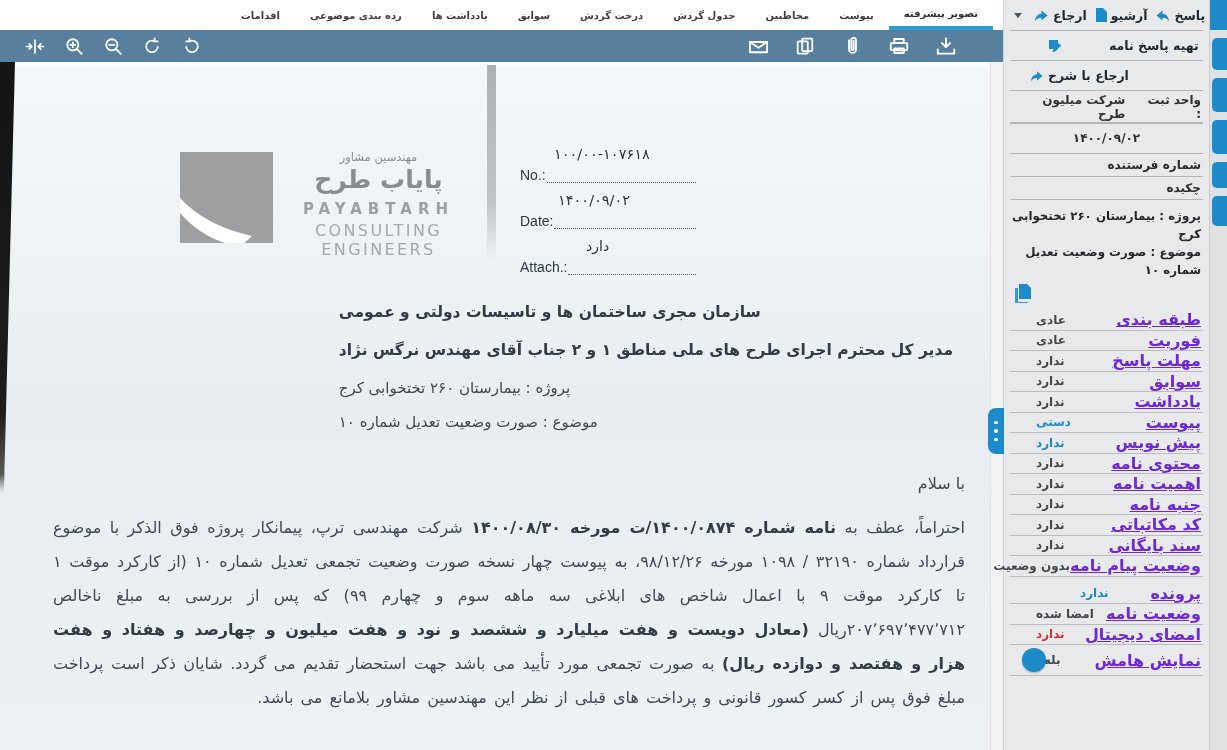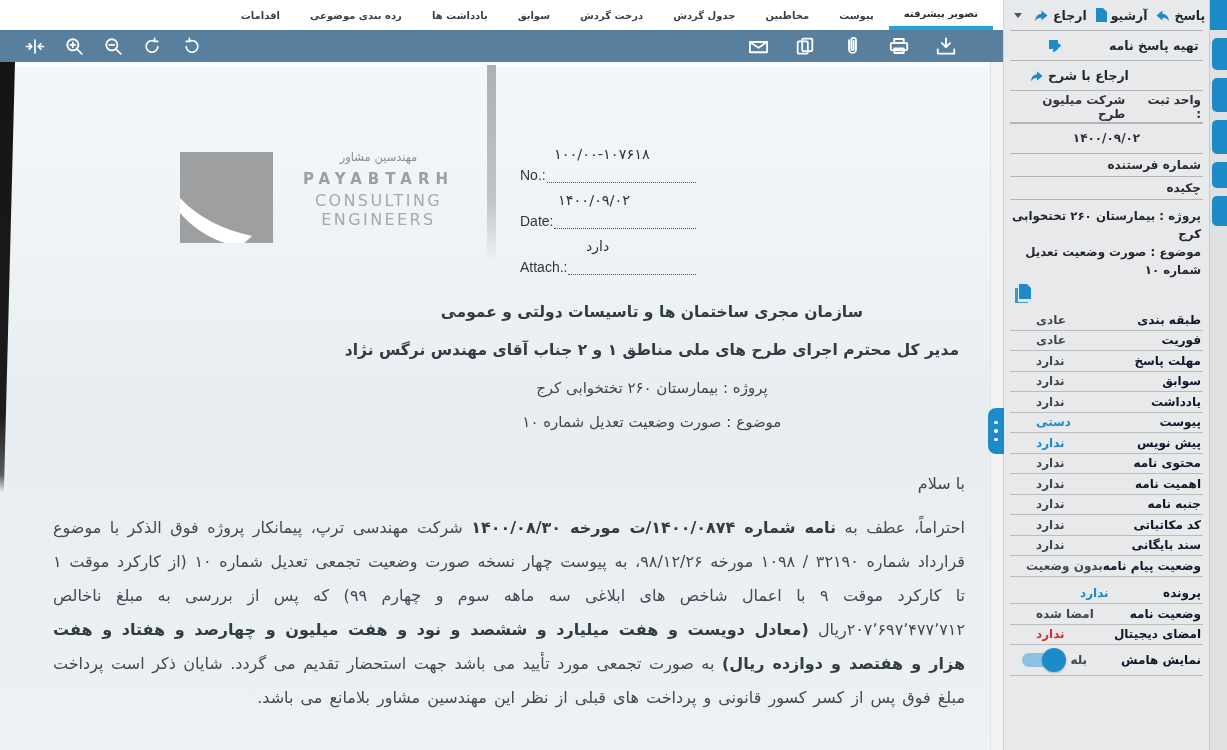--- a/index.html
+++ b/index.html
@@ -55,21 +55,21 @@
   .logo-en-big{ direction:ltr; font-size:15px; font-weight:700; letter-spacing:6px; color:#9aa0a3; margin-top:6px; }
   .logo-en-small{ direction:ltr; font-size:16px; letter-spacing:2.4px; color:#a3a8ab; margin-top:3px; }
   .ref-block{ position:absolute; left:520px; top:84px; width:176px; font-size:14px; color:#2e3640; }
   .ref-row{ display:flex; align-items:flex-end; margin-top:4px; }
   .ref-label{ white-space:nowrap; font-family:"Liberation Sans","DejaVu Sans",sans-serif; }
   .ref-dots{ flex:1; border-bottom:1.6px dotted #4a525c; height:13px; margin-left:1px; }
   .hw{ direction:ltr; font-size:14.5px; color:#2c333d; letter-spacing:1px; height:17px; }
   .hw.no{ padding-left:34px; }
   .hw.date{ padding-left:38px; margin-top:9px; }
   .hw.attach{ padding-left:66px; margin-top:9px; font-size:14px; }
-  .recipient{ position:absolute; right:31px; top:240px; direction:rtl; text-align:center; color:#3f474f; }
+  .recipient{ position:absolute; right:37px; top:240px; direction:rtl; text-align:left; color:#3f474f; }
   .rline{ font-size:15px; line-height:20px; margin-bottom:14px; }
   .rline.bold{ font-weight:700; font-size:15.5px; color:#333b44; margin-bottom:18px; }
   .salutation{ position:absolute; right:25px; top:412px; direction:rtl; font-size:16px; color:#3d454e; }
   .body-par{
     position:absolute; right:25px; top:449px; width:912px; direction:rtl;
     text-align:justify; font-size:16px; line-height:34px; color:#414954; word-spacing:2px;
   }
   .body-par .part.bold{ font-weight:700; color:#333b45; }
   
   .vstrip{ position:absolute; left:990px; top:62px; width:13px; height:688px; background:#f2f2f3; border-left:1px solid #e3e3e4; }
@@ -97,21 +97,21 @@
   .f-unit .u-val{ color:#2f3337; }
   .f-center{ text-align:center; height:29px; line-height:29px; font-weight:700; color:#2c3034; }
   .f-label-row{ height:22px; line-height:22px; padding-right:2px; font-weight:700; }
   .abstract{ padding:7px 2px 0; font-weight:700; font-size:11.8px; line-height:18px; color:#23272b; text-align:right; }
   .abs-icon{ width:17px; height:19px; margin:5px auto 7px 4px; }
   .abs-icon svg{ fill:#1d8bc9; }
   .srow{
     display:flex; align-items:center; justify-content:space-between;
     min-height:20.5px; border-bottom:1px solid #babcbf; padding:0 2px 0 26px;
   }
-  .slabel{ font-weight:700; color:#0f172a; font-size:12px; white-space:nowrap; }
+  .slabel{ font-weight:700; color:#6d28d9; font-size:16px; white-space:nowrap;text-decoration:underline; }
   .svalue{ font-weight:700; color:#43484d; font-size:12px; white-space:nowrap; }
   .svalue.blue{ color:#1d8bc9; }
   .svalue.red{ color:#d63031; }
   .svalue.vcenter{ margin-left:44px; }
   .srow.mt{ margin-top:7px; }
   .srow .toggle{ display:none; }
   .srow.has-toggle{ justify-content:flex-start; min-height:31px; padding-left:4px; }
   .srow.has-toggle .svalue{ margin-right:34px; }
   .srow.has-toggle .toggle{
     display:block; position:relative; width:42px; height:14px; background:#8cc2e2;
@@ -221,20 +221,21 @@
     <div class="scan-edge"></div>
     <div class="fold-strip"></div>
 
     <div class="logo-box">
       <svg width="93" height="91" viewBox="0 0 93 91">
           <path d="M0 46 Q26 74 72 84 L60 95 Q20 87 -4 56 Z" fill="#ffffff"></path>
         </svg>
     </div>
     <div class="logo-text">
       <div class="logo-fa-small">مهندسین مشاور</div>
+      <div class="logo-fa-big">پایاب طرح</div>
       <div class="logo-en-big">PAYABTARH</div>
       <div class="logo-en-small">CONSULTING ENGINEERS</div>
     </div>
 
     <div class="ref-block">
       <div class="hw no">۱۰۰/۰۰-۱۰۷۶۱۸</div>
       <div class="ref-row">
         <span class="ref-label">No.:</span>
           <span class="ref-dots"></span>
       </div>

